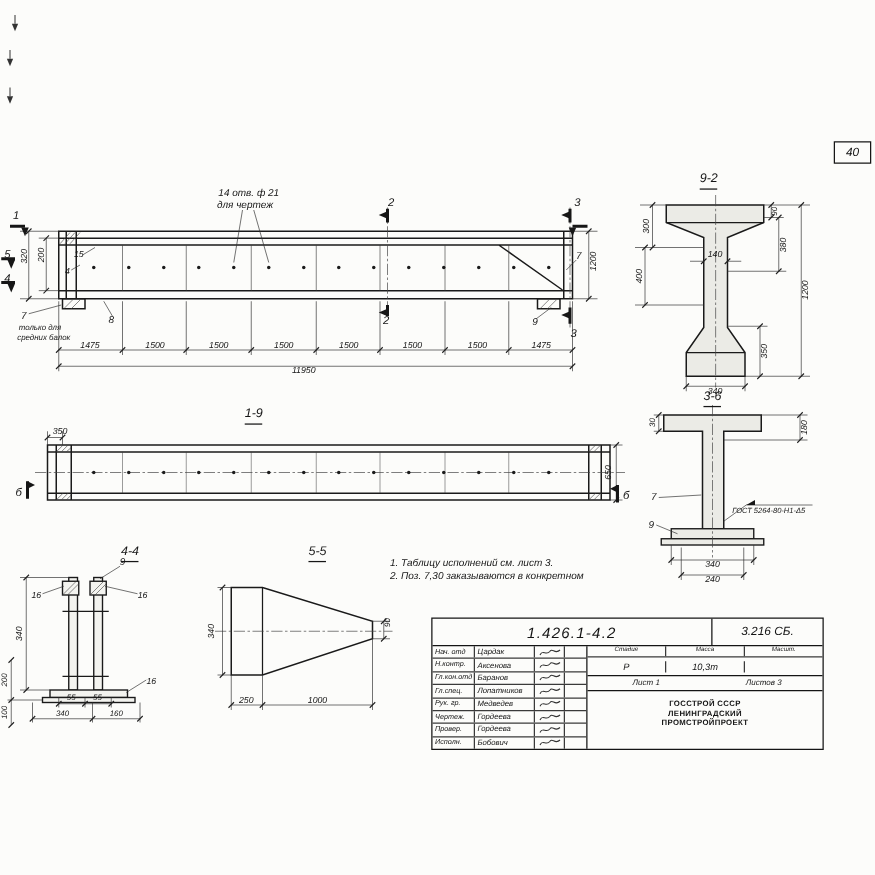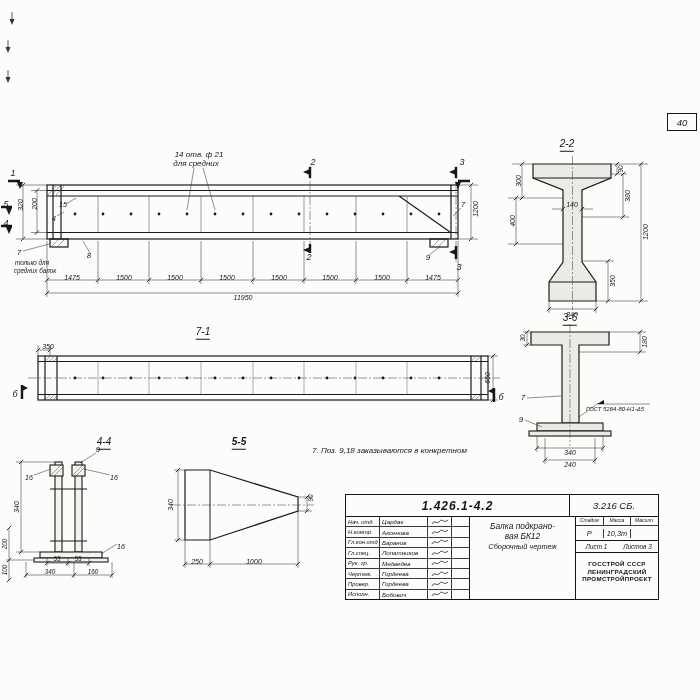--- a/index.html
+++ b/index.html
@@ -14,21 +14,21 @@
            border:1.4px solid #161616;display:flex;align-items:center;justify-content:center;
            font-size:9.5px;font-style:italic}
   .notes{position:absolute;left:312px;top:446px;width:210px;font-size:8px;font-style:italic;
          line-height:10px;color:#161616}
   .notes .ind{padding-left:10px}
   
   .tb{position:absolute;left:345px;top:494px;width:314px;height:106px;border:1.8px solid #141414;
       background:#fcfcfa;font-style:italic;font-size:7px}
   .tb-top{display:flex;height:22px;border-bottom:1.4px solid #141414}
   .tb-doc{width:224px;border-right:1.4px solid #141414;display:flex;align-items:center;
-          justify-content:center;font-size:12px;font-weight:bold;letter-spacing:1px}
+          justify-content:center;font-size:12px;font-weight:normal;letter-spacing:1px}
   .tb-code{flex:1;display:flex;align-items:center;justify-content:center;font-size:9.5px}
   .tb-body{display:flex;height:82px}
   .tb-left{width:124px;border-right:1.4px solid #141414;display:flex;flex-direction:column}
   .tb-row{display:flex;flex:1;border-bottom:.7px solid #3a3a3a;font-size:5.8px;align-items:center}
   .tb-row:last-child{border-bottom:none}
   .c{display:block;overflow:hidden;white-space:nowrap;height:100%;display:flex;align-items:center}
   .c.role{width:34px;border-right:.7px solid #3a3a3a;padding-left:2px}
   .c.name{width:48px;border-right:.7px solid #3a3a3a;padding-left:2px;font-size:6.2px}
   .c.sig{width:24px;border-right:.7px solid #3a3a3a;justify-content:center}
   .c.date{flex:1}
@@ -224,21 +224,21 @@
                M298 497 L312 497 M298 511 L312 511 M307 497 L307 511
                M185 540 L185 568 M210 540 L210 568 M298 511 L298 568 M185 564 L298 564"></path>
       <path stroke="#222" stroke-width=".9" fill="none" d="M175.8 472.2 L180.2 467.8 M175.8 542.2 L180.2 537.8
                M304.8 499.2 L309.2 494.8 M304.8 513.2 L309.2 508.8
                M182.8 566.2 L187.2 561.8 M207.8 566.2 L212.2 561.8 M295.8 566.2 L300.2 561.8"></path>
     </g>
   </svg>
 
   <div class="ann-layer">
       <span class="ann" style="left: 199px; top: 155px; font-size: 8px; transform: translate(-50%, -50%);">14 отв. ф 21</span>
-      <span class="ann" style="left: 196px; top: 164px; font-size: 8px; transform: translate(-50%, -50%);">для средних</span>
+      <span class="ann" style="left: 196px; top: 164px; font-size: 8px; transform: translate(-50%, -50%);">для чертеж</span>
       <span class="ann" style="left: 313px; top: 162px; font-size: 9px; transform: translate(-50%, -50%);">2</span>
       <span class="ann" style="left: 309px; top: 257px; font-size: 9px; transform: translate(-50%, -50%);">2</span>
       <span class="ann" style="left: 462px; top: 162px; font-size: 9px; transform: translate(-50%, -50%);">3</span>
       <span class="ann" style="left: 459px; top: 267px; font-size: 9px; transform: translate(-50%, -50%);">3</span>
       <span class="ann" style="left: 13px; top: 173px; font-size: 9px; transform: translate(-50%, -50%);">1</span>
       <span class="ann" style="left: 6px; top: 204px; font-size: 9px; transform: translate(-50%, -50%);">5</span>
       <span class="ann" style="left: 6px; top: 223px; font-size: 9px; transform: translate(-50%, -50%);">4</span>
       <span class="ann" style="left: 20px; top: 205px; font-size: 7px; transform: translate(-50%, -50%) rotate(-90deg);">320</span>
       <span class="ann" style="left: 34px; top: 204px; font-size: 7px; transform: translate(-50%, -50%) rotate(-90deg);">200</span>
       <span class="ann" style="left: 63px; top: 204px; font-size: 7px; transform: translate(-50%, -50%);">15</span>
@@ -252,67 +252,68 @@
       <span class="ann" style="left: 124px; top: 277px; font-size: 7px; transform: translate(-50%, -50%);">1500</span>
       <span class="ann" style="left: 175px; top: 277px; font-size: 7px; transform: translate(-50%, -50%);">1500</span>
       <span class="ann" style="left: 227px; top: 277px; font-size: 7px; transform: translate(-50%, -50%);">1500</span>
       <span class="ann" style="left: 279px; top: 277px; font-size: 7px; transform: translate(-50%, -50%);">1500</span>
       <span class="ann" style="left: 330px; top: 277px; font-size: 7px; transform: translate(-50%, -50%);">1500</span>
       <span class="ann" style="left: 382px; top: 277px; font-size: 7px; transform: translate(-50%, -50%);">1500</span>
       <span class="ann" style="left: 433px; top: 277px; font-size: 7px; transform: translate(-50%, -50%);">1475</span>
       <span class="ann" style="left: 243px; top: 297px; font-size: 7px; transform: translate(-50%, -50%);">11950</span>
       <span class="ann" style="left: 475px; top: 209px; font-size: 7px; transform: translate(-50%, -50%) rotate(-90deg);">1200</span>
       <span class="ann" style="left: 463px; top: 205px; font-size: 8px; transform: translate(-50%, -50%);">7</span>
-      <span class="ann u" style="left: 567px; top: 145px; font-size: 10px; transform: translate(-50%, -50%);">2-2</span>
+      <span class="ann u" style="left: 567px; top: 145px; font-size: 10px; transform: translate(-50%, -50%);">9-2</span>
       <span class="ann" style="left: 518px; top: 181px; font-size: 7px; transform: translate(-50%, -50%) rotate(-90deg);">300</span>
       <span class="ann" style="left: 512px; top: 221px; font-size: 7px; transform: translate(-50%, -50%) rotate(-90deg);">400</span>
       <span class="ann" style="left: 572px; top: 204px; font-size: 7px; transform: translate(-50%, -50%);">140</span>
       <span class="ann" style="left: 621px; top: 169px; font-size: 6.3px; transform: translate(-50%, -50%) rotate(-90deg);">90</span>
       <span class="ann" style="left: 627px; top: 196px; font-size: 7px; transform: translate(-50%, -50%) rotate(-90deg);">380</span>
       <span class="ann" style="left: 612px; top: 281px; font-size: 7px; transform: translate(-50%, -50%) rotate(-90deg);">350</span>
       <span class="ann" style="left: 645px; top: 232px; font-size: 7px; transform: translate(-50%, -50%) rotate(-90deg);">1200</span>
       <span class="ann" style="left: 572px; top: 314px; font-size: 7px; transform: translate(-50%, -50%);">340</span>
       <span class="ann u" style="left: 570px; top: 319px; font-size: 10px; transform: translate(-50%, -50%);">3-6</span>
       <span class="ann" style="left: 523px; top: 338px; font-size: 6.3px; transform: translate(-50%, -50%) rotate(-90deg);">30</span>
       <span class="ann" style="left: 644px; top: 342px; font-size: 7px; transform: translate(-50%, -50%) rotate(-90deg);">180</span>
       <span class="ann" style="left: 523px; top: 398px; font-size: 8px; transform: translate(-50%, -50%);">7</span>
       <span class="ann" style="left: 521px; top: 420px; font-size: 8px; transform: translate(-50%, -50%);">9</span>
       <span class="ann" style="left: 615px; top: 409px; font-size: 6px; transform: translate(-50%, -50%);">ГОСТ 5264-80-Н1-Δ5</span>
       <span class="ann" style="left: 570px; top: 452px; font-size: 7px; transform: translate(-50%, -50%);">340</span>
       <span class="ann" style="left: 570px; top: 464px; font-size: 7px; transform: translate(-50%, -50%);">240</span>
-      <span class="ann u" style="left: 203px; top: 333px; font-size: 10px; transform: translate(-50%, -50%);">7-1</span>
+      <span class="ann u" style="left: 203px; top: 333px; font-size: 10px; transform: translate(-50%, -50%);">1-9</span>
       <span class="ann" style="left: 48px; top: 346px; font-size: 7px; transform: translate(-50%, -50%);">350</span>
       <span class="ann" style="left: 487px; top: 378px; font-size: 7px; transform: translate(-50%, -50%) rotate(-90deg);">650</span>
       <span class="ann" style="left: 15px; top: 394px; font-size: 9px; transform: translate(-50%, -50%);">б</span>
       <span class="ann" style="left: 501px; top: 397px; font-size: 9px; transform: translate(-50%, -50%);">б</span>
       <span class="ann u" style="left: 76px; top: 443px; font-size: 10px; transform: translate(-50%, -50%); margin-left: 28px;">4-4</span>
       <span class="ann" style="left: 98px; top: 450px; font-size: 8px; transform: translate(-50%, -50%);">9</span>
       <span class="ann" style="left: 29px; top: 477px; font-size: 7px; transform: translate(-50%, -50%);">16</span>
       <span class="ann" style="left: 114px; top: 477px; font-size: 7px; transform: translate(-50%, -50%);">16</span>
       <span class="ann" style="left: 121px; top: 546px; font-size: 7px; transform: translate(-50%, -50%);">16</span>
       <span class="ann" style="left: 16px; top: 507px; font-size: 7px; transform: translate(-50%, -50%) rotate(-90deg);">340</span>
       <span class="ann" style="left: 5px; top: 544px; font-size: 6.3px; transform: translate(-50%, -50%) rotate(-90deg);">200</span>
       <span class="ann" style="left: 5px; top: 570px; font-size: 6.3px; transform: translate(-50%, -50%) rotate(-90deg);">100</span>
       <span class="ann" style="left: 57px; top: 559px; font-size: 6.3px; transform: translate(-50%, -50%);">55</span>
       <span class="ann" style="left: 78px; top: 559px; font-size: 6.3px; transform: translate(-50%, -50%);">55</span>
       <span class="ann" style="left: 50px; top: 572px; font-size: 6.3px; transform: translate(-50%, -50%);">340</span>
       <span class="ann" style="left: 93px; top: 572px; font-size: 6.3px; transform: translate(-50%, -50%);">160</span>
-      <span class="ann u" style="left: 239px; top: 443px; font-size: 10px; transform: translate(-50%, -50%); font-weight: bold;">5-5</span>
+      <span class="ann u" style="left: 254px; top: 443px; font-size: 10px; transform: translate(-50%, -50%);">5-5</span>
       <span class="ann" style="left: 170px; top: 505px; font-size: 7px; transform: translate(-50%, -50%) rotate(-90deg);">340</span>
       <span class="ann" style="left: 311px; top: 498px; font-size: 6.3px; transform: translate(-50%, -50%) rotate(-90deg);">90</span>
       <span class="ann" style="left: 197px; top: 561px; font-size: 7px; transform: translate(-50%, -50%);">250</span>
       <span class="ann" style="left: 254px; top: 561px; font-size: 7px; transform: translate(-50%, -50%);">1000</span>
     </div>
 
   <div class="pagebox">
     <span>40</span>
   </div>
 
   <div class="notes">
-    <div>7. Поз. 9,18 заказываются в конкретном</div>
+    <div>1. Таблицу исполнений см. лист 3.</div>
+    <div>2. Поз. 7,30 заказываются в конкретном</div>
   </div>
 
   <div class="tb">
     <div class="tb-top">
       <div class="tb-doc">1.426.1-4.2</div>
       <div class="tb-code">3.216 СБ.</div>
     </div>
     <div class="tb-body">
       <div class="tb-left">
           <div class="tb-row">
@@ -389,25 +390,20 @@
             <span class="c role">Исполн.</span>
             <span class="c name">Бобович</span>
             <span class="c sig">
               <svg width="18" height="8" viewBox="0 0 18 8">
                 <path d="M1 6 C3 1 6 7 9 3 C11 0 13 6 17 2" fill="none" stroke="#333" stroke-width="0.9"></path>
               </svg>
             </span>
             <span class="c date"></span>
           </div>
         </div>
-      <div class="tb-mid">
-        <div>Балка подкрано-</div>
-        <div>вая БК12</div>
-        <div class="tb-sub">Сборочный чертеж</div>
-      </div>
       <div class="tb-right">
         <div class="tb-smm-h">
           <span>Стадия</span>
           <span>Масса</span>
           <span>Масшт.</span>
         </div>
         <div class="tb-smm-v">
           <span>Р</span>
           <span>10,3т</span>
           <span></span>

